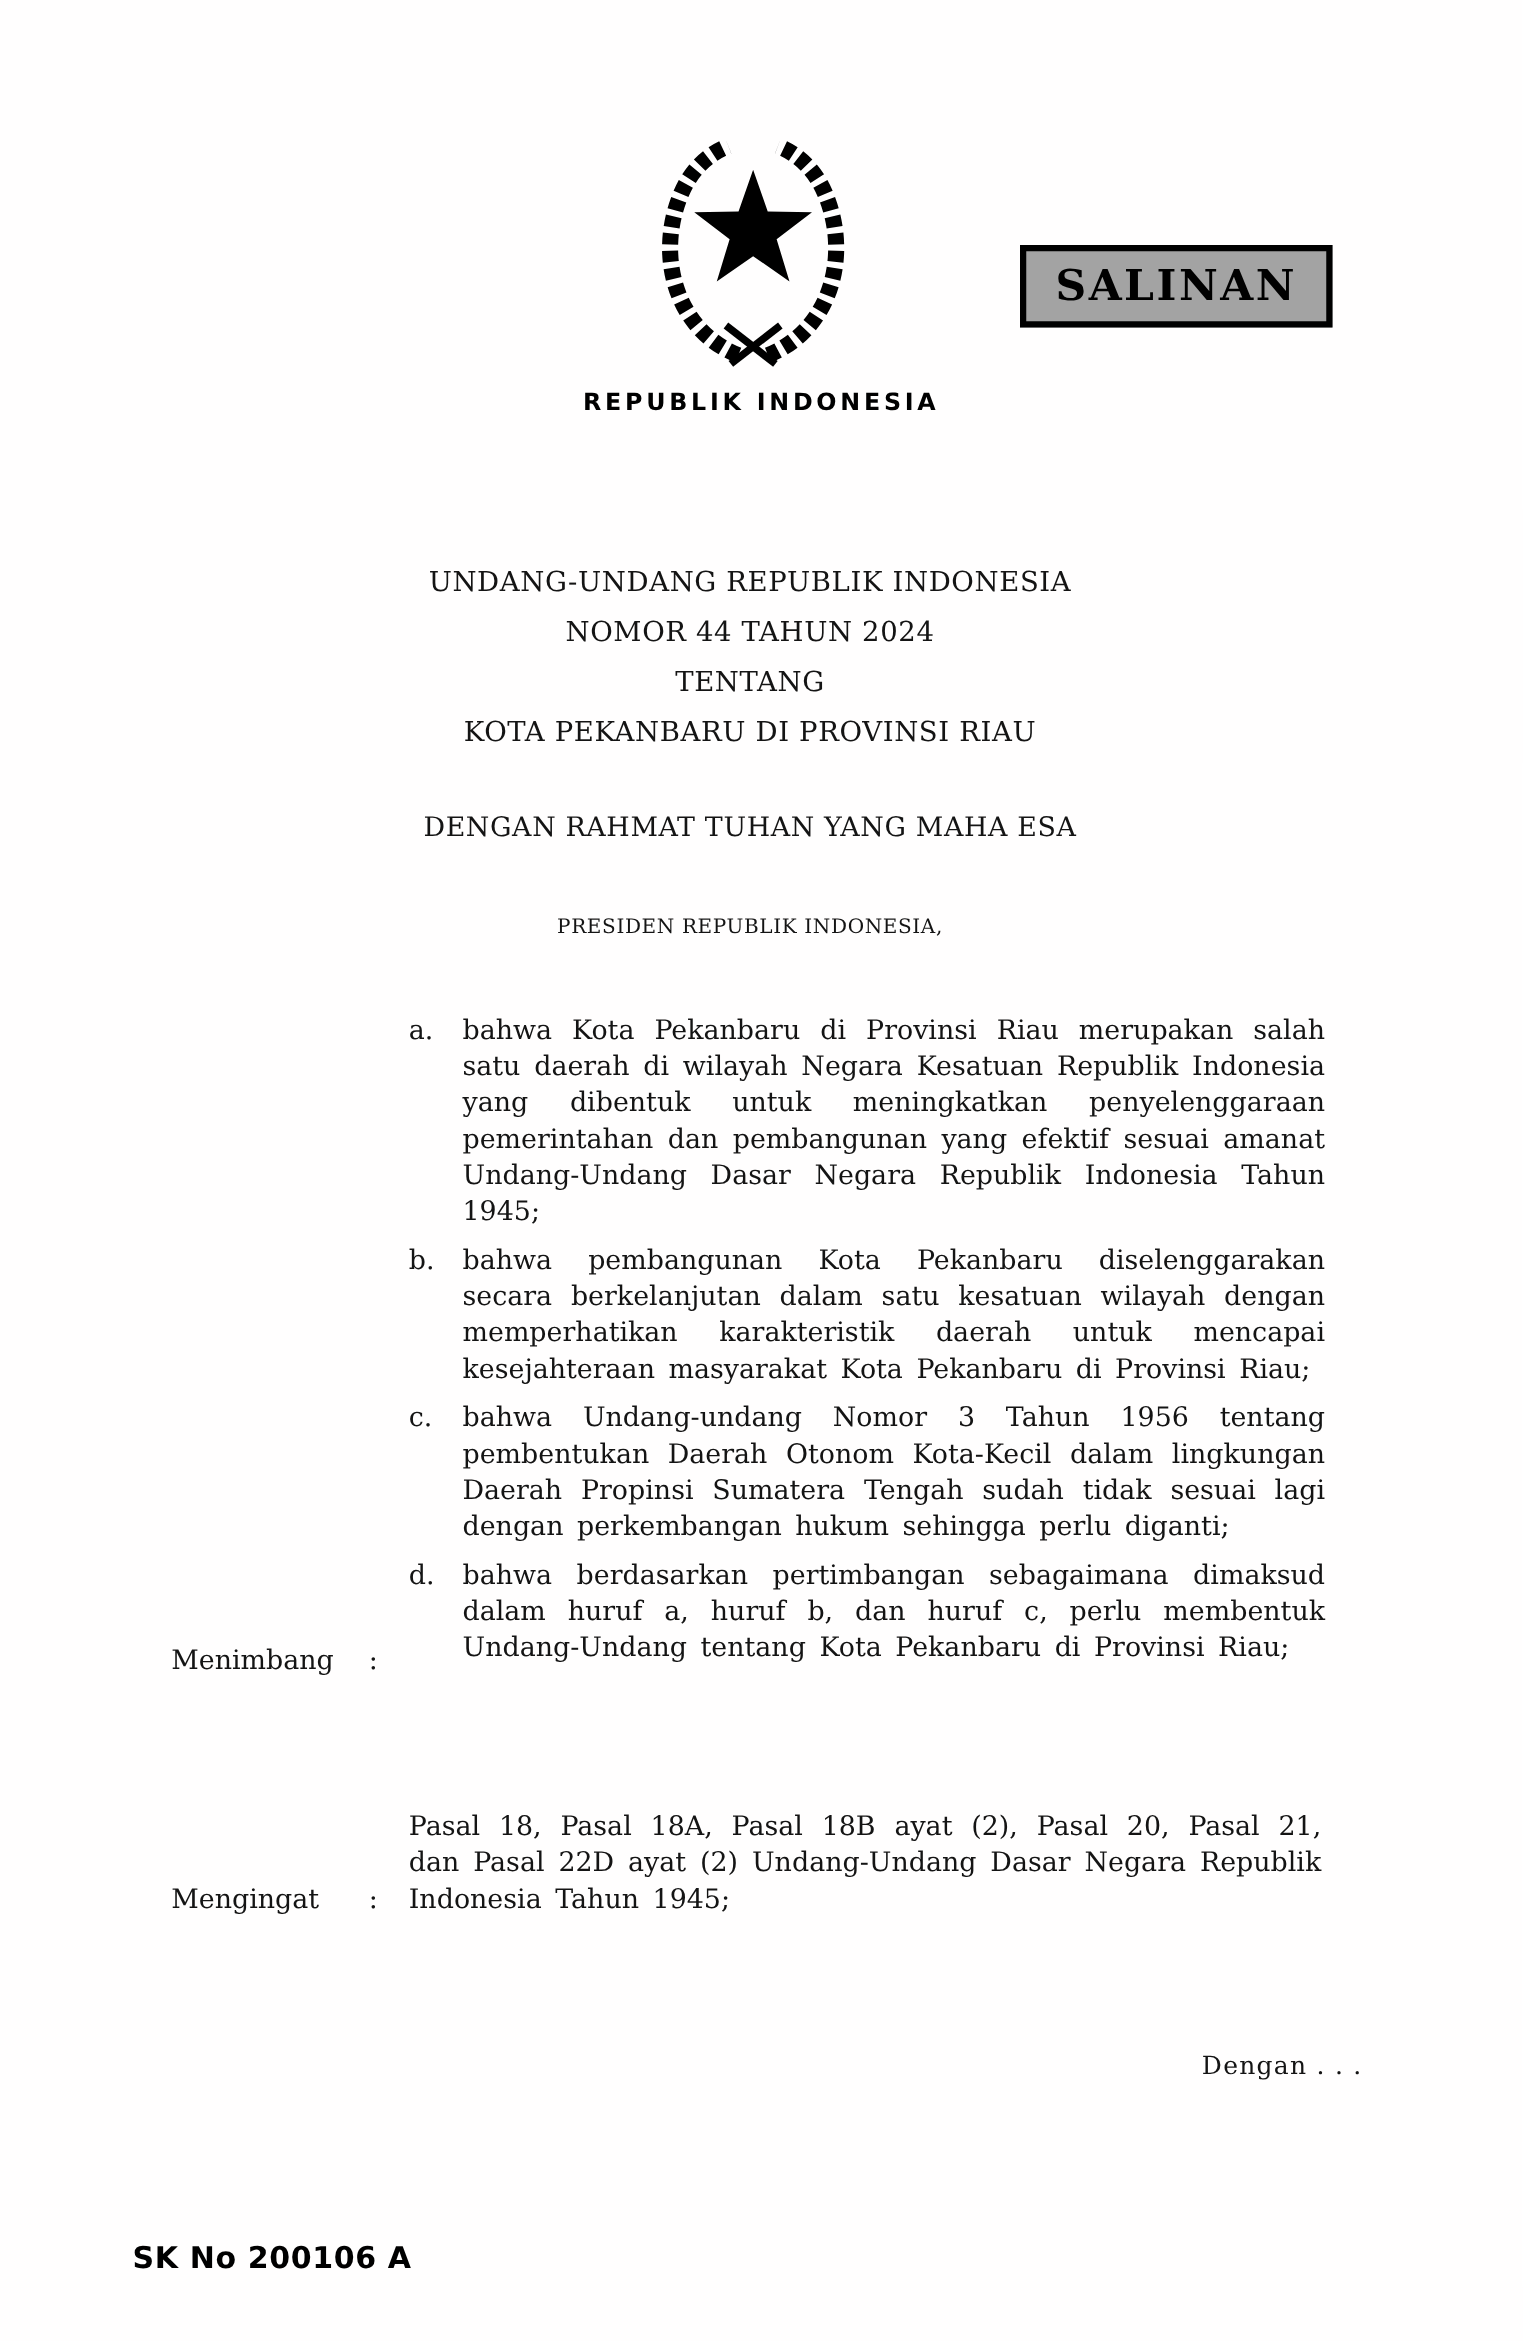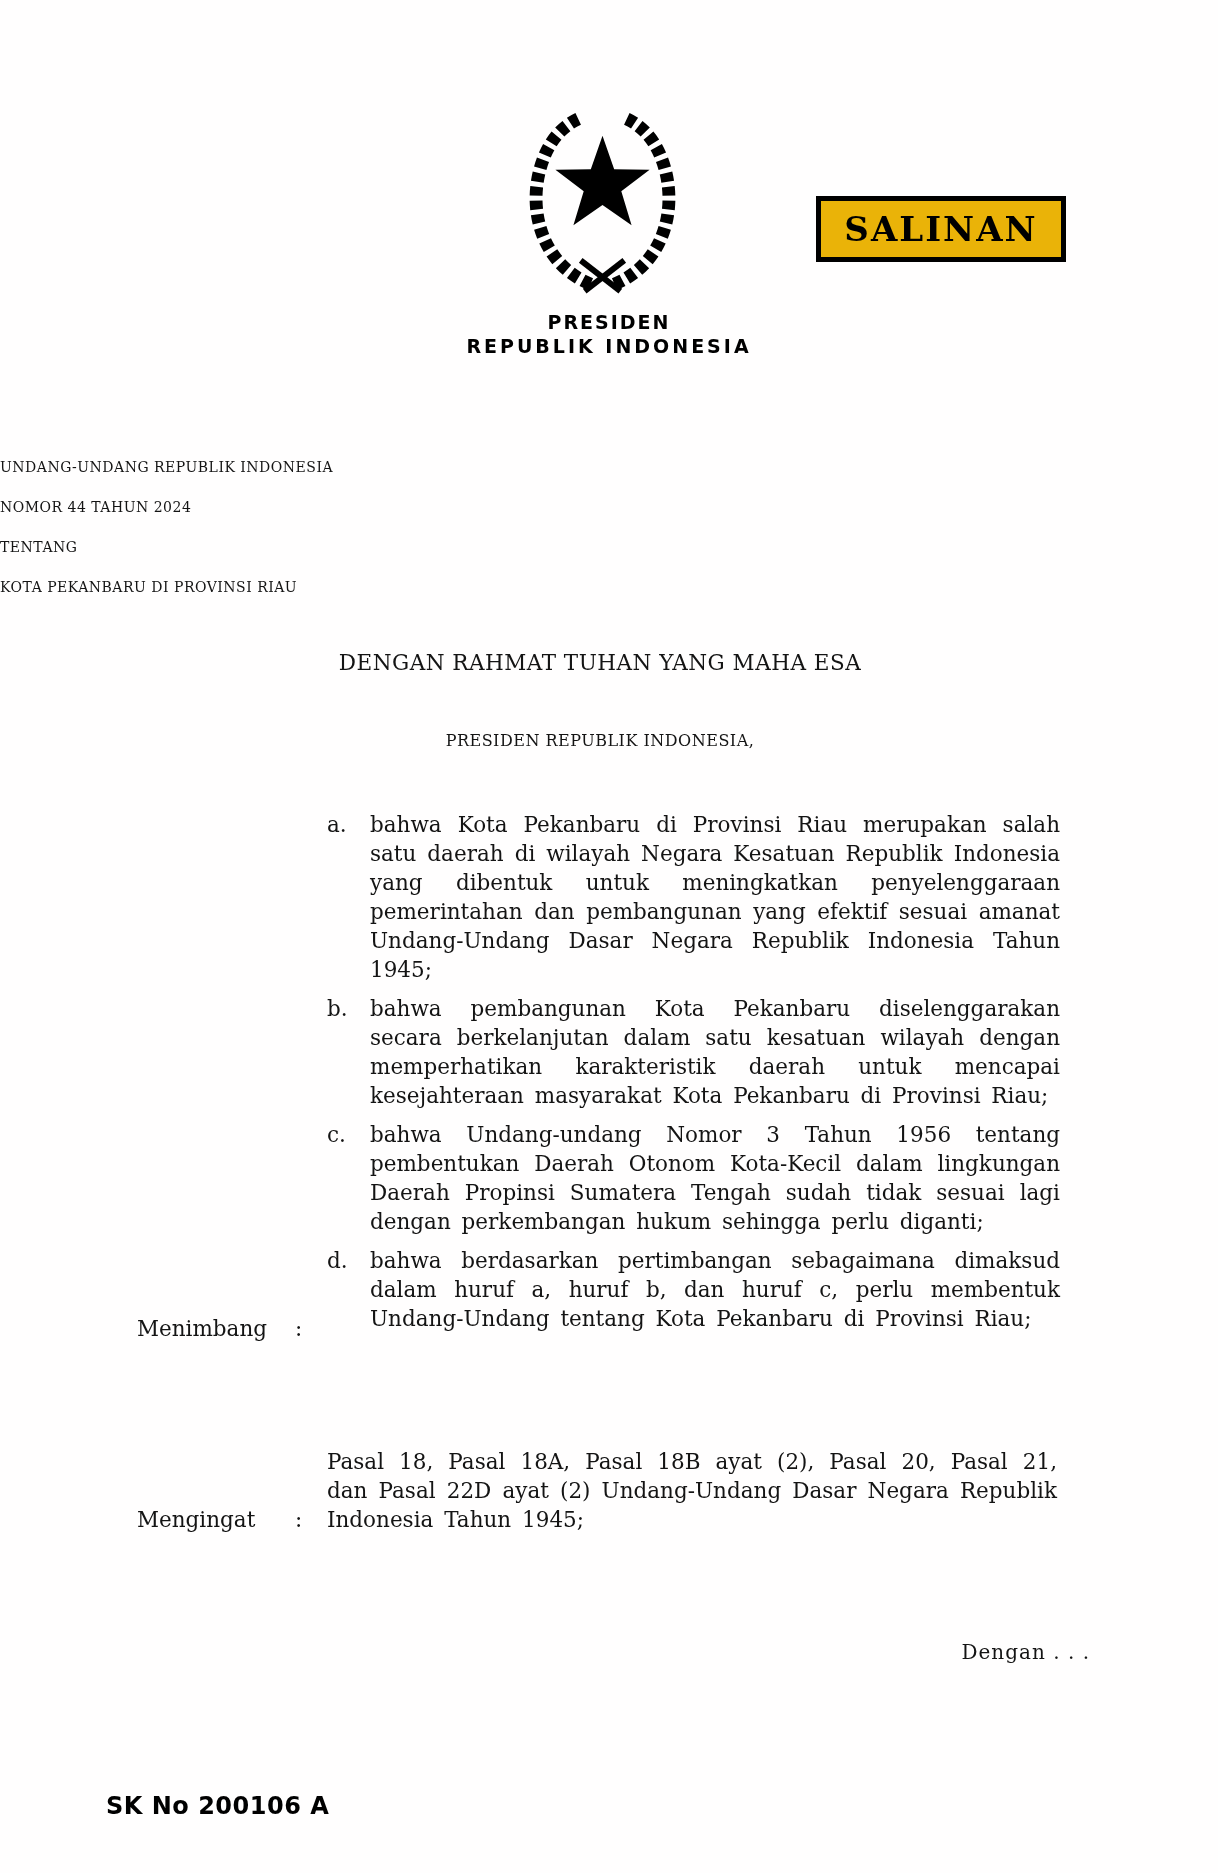--- a/index.html
+++ b/index.html
@@ -34,21 +34,21 @@
     border: 5px solid #000;
     box-sizing: border-box;
     display: flex;
     align-items: center;
     justify-content: center;
     font-family: "DejaVu Serif", serif;
     font-weight: bold;
     font-size: 34px;
     letter-spacing: 2px;
     color: #000;
-    background: #eab308;
+    background: #a3a3a3;
   }
   .letterhead {
     position: absolute;
     left: 0;
     top: 310px;
     width: 1218px;
     text-align: center;
     font-family: "DejaVu Sans", sans-serif;
     font-weight: bold;
     color: #000;
@@ -63,21 +63,22 @@
     letter-spacing: 3px;
     line-height: 24px;
   }
 
   
   .law-title {
     position: absolute;
     left: 0;
     top: 447px;
     width: 1200px;
-    font-size: 14px;
+    text-align: center;
+    font-size: 22px;
     line-height: 40px;
     letter-spacing: 0.5px;
   }
   .invocation {
     position: absolute;
     left: 0;
     top: 650px;
     width: 1200px;
     text-align: center;
     font-size: 21.5px;
@@ -178,21 +179,20 @@
     <path d="M 98 185 L 58 154" stroke="#000" stroke-width="6" fill="none"></path>
 
     <path d="M80,28 L91.8,61.8 L127.6,62.5 L99,84.2 L109.4,118.4 L80,98 L50.6,118.4 L61,84.2 L32.4,62.5 L68.2,61.8 Z" fill="#000"></path>
   </svg>
 
   <div class="salinan-box">
     <span>SALINAN</span>
   </div>
 
   <div class="letterhead">
-    <div class="lh1">PRESIDEN</div>
     <div class="lh2">REPUBLIK INDONESIA</div>
   </div>
 
   <div class="law-title">
     <div>UNDANG-UNDANG REPUBLIK INDONESIA</div>
     <div>NOMOR 44 TAHUN 2024</div>
     <div>TENTANG</div>
     <div>KOTA PEKANBARU DI PROVINSI RIAU</div>
   </div>
 

